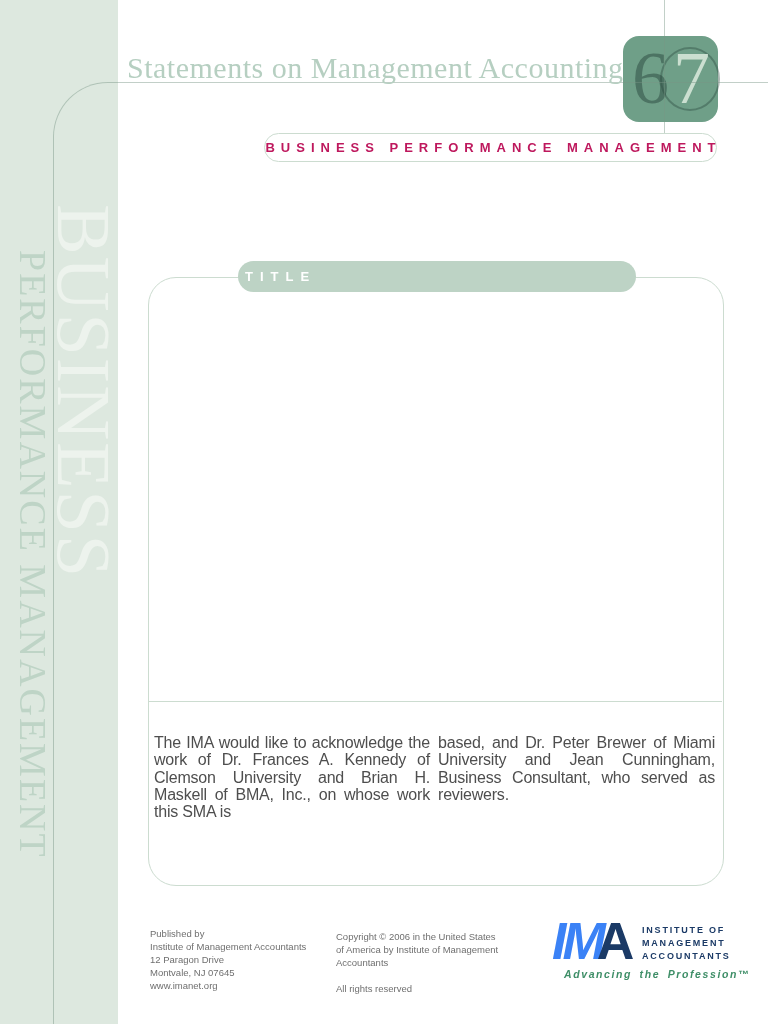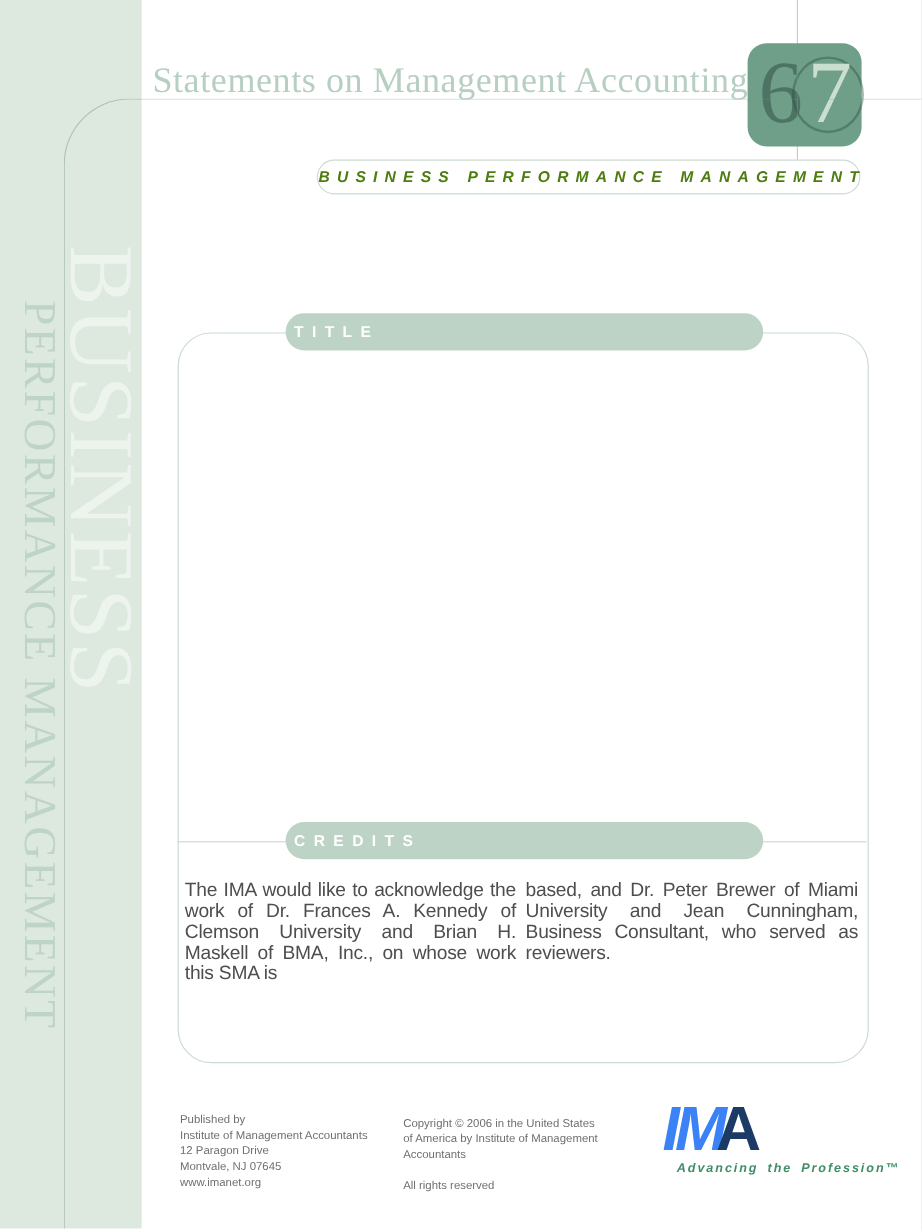--- a/index.html
+++ b/index.html
@@ -31,21 +31,21 @@
   .badge .circle{position:absolute;left:37px;top:11px;width:56px;height:60px;
                  border:2px solid rgba(42,72,62,0.40);border-radius:50%;}
 
   
   .series-title{position:absolute;left:127px;top:51px;font-family:"Liberation Serif",serif;
                 font-size:30px;color:#b6cfc1;white-space:nowrap;letter-spacing:0.5px;}
 
   
   .cat-pill{position:absolute;left:264px;top:133px;width:451px;height:27px;border-radius:15px;
             border:1px solid #ccdcd0;background:#ffffff;display:flex;align-items:center;justify-content:center;}
-  .cat-pill span{font-size:13px;font-weight:bold;letter-spacing:6px;text-indent:6px;color:#4d7c0f;white-space:nowrap;font-style:italic;}
+  .cat-pill span{font-size:13px;font-weight:bold;letter-spacing:6px;text-indent:6px;color:#be185d;white-space:nowrap;}
 
   
   .card{position:absolute;left:148px;top:277px;width:574px;height:607px;
         border:1px solid #ccdcd0;border-radius:28px;background:#ffffff;}
   .divider{position:absolute;left:148px;top:701px;width:574px;height:0;border-top:1px solid #ccdcd0;}
 
   .tab-pill{position:absolute;left:238px;width:398px;height:31px;border-radius:16px;background:#bdd3c5;
             display:flex;align-items:center;}
   .tab-pill span{color:#ffffff;font-size:13px;font-weight:bold;letter-spacing:7px;text-indent:7px;white-space:nowrap;}
   .tab-title{top:261px;}
@@ -105,23 +105,20 @@
   <div class="card"></div>
   <div class="divider"></div>
 
   <div class="tab-pill tab-title">
     <span>TITLE</span>
   </div>
 
   <div class="doc-title">
   </div>
 
-  <div class="tab-pill tab-credits">
-    <span>CREDITS</span>
-  </div>
 
   <div class="credits-col c1">The IMA would like to acknowledge the work of Dr. Frances A. Kennedy of Clemson University and Brian H. Maskell of BMA, Inc., on whose work this SMA is</div>
   <div class="credits-col c2">based, and Dr. Peter Brewer of Miami University and Jean Cunningham, Business Consultant, who served as reviewers.</div>
 
   <div class="foot published">
     <div>Published by</div>
     <div>Institute of Management Accountants</div>
     <div>12 Paragon Drive</div>
     <div>Montvale, NJ 07645</div>
     <div>www.imanet.org</div>
@@ -132,16 +129,21 @@
     <div>of America by Institute of Management</div>
     <div>Accountants</div>
     <div class="gap"></div>
     <div>All rights reserved</div>
   </div>
 
   <div class="logo">
     <div class="ima">
       <span class="g">IM</span><span class="n">A</span>
     </div>
+    <div class="org">
+      <div>INSTITUTE OF</div>
+      <div>MANAGEMENT</div>
+      <div>ACCOUNTANTS</div>
+    </div>
     <div class="tagline">Advancing the Profession™</div>
   </div>
 
 </div>
 
 </body></html>

